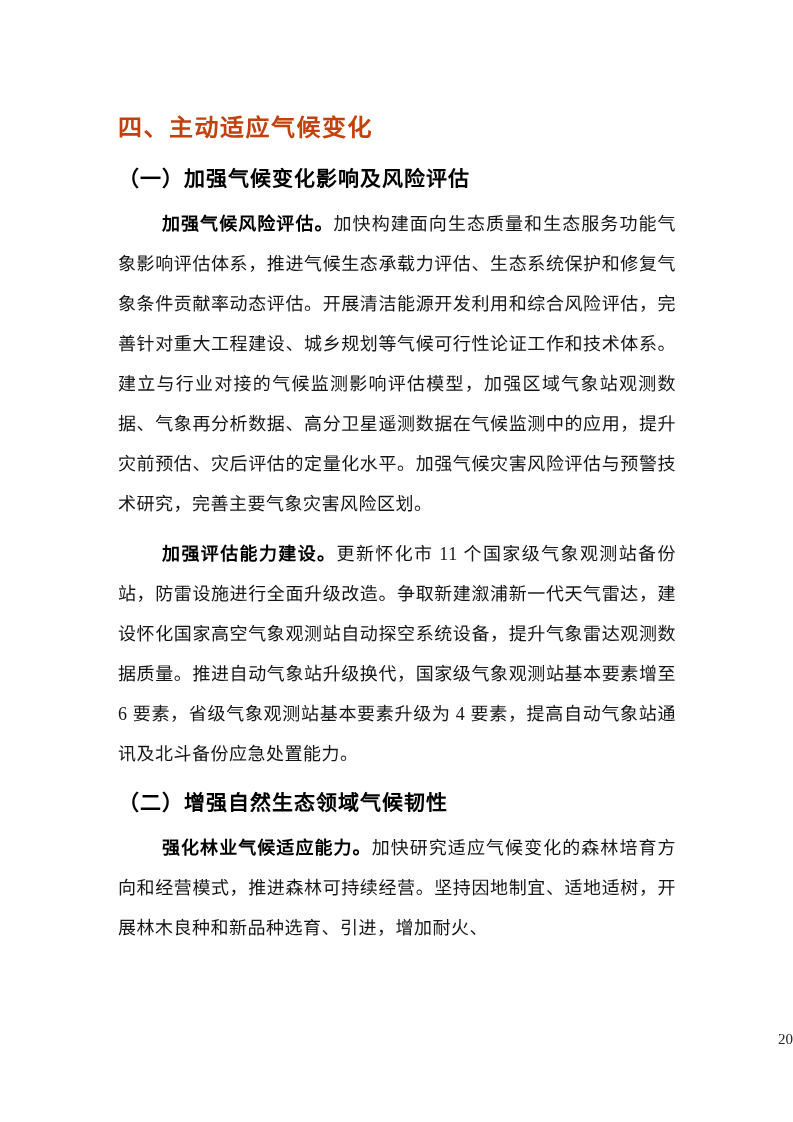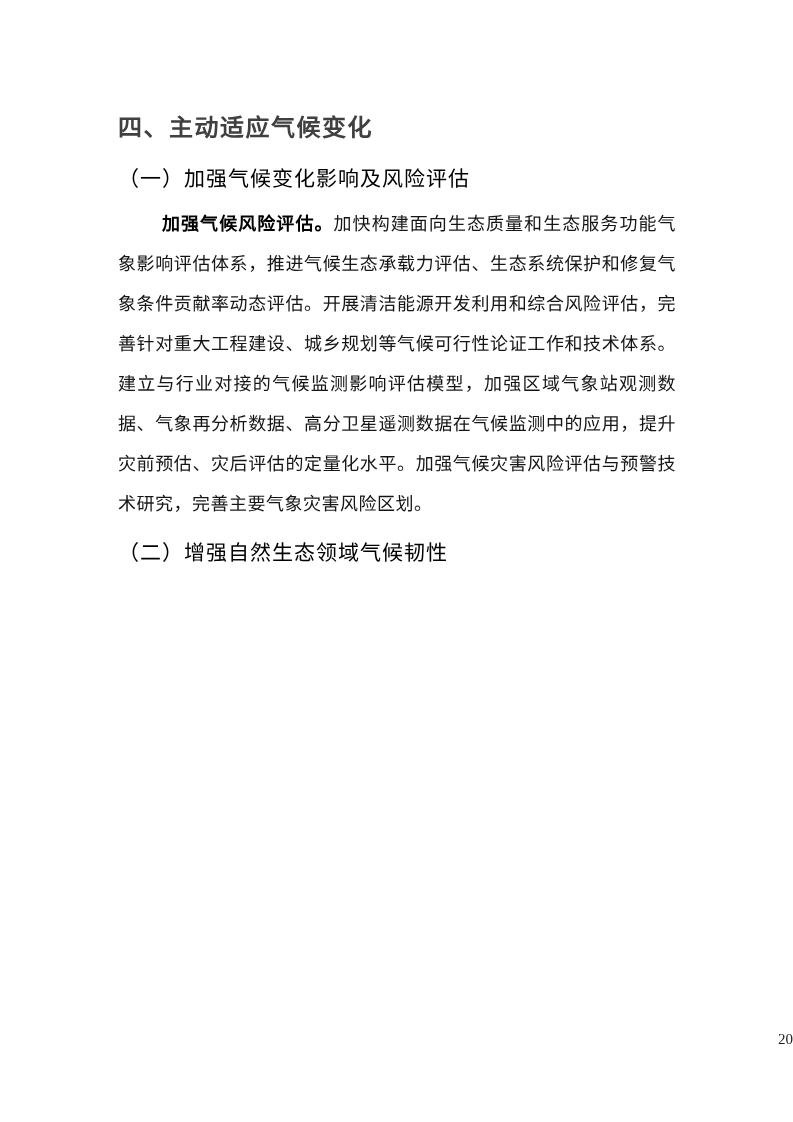--- a/index.html
+++ b/index.html
@@ -21,26 +21,26 @@
     top: 0;
     width: 558px;
   }
   .doc-h1 {
     margin: 112px 0 0 0;
     font-family: "Liberation Sans", sans-serif;
     font-weight: 700;
     font-size: 24px;
     line-height: 32px;
     letter-spacing: 1.5px;
-    color: #404040;
+    color: #c2410c;
   }
   .doc-h2 {
     margin: 20px 0 0 0;
     font-family: "Liberation Serif", serif;
-    font-weight: 400;
+    font-weight: 700;
     font-size: 21px;
     line-height: 30px;
     letter-spacing: 1px;
     color: #000000;
   }
   .doc-h2.second {
     margin-top: 14px;
   }
   .para {
     margin: 10px 0 0 0;
@@ -72,20 +72,22 @@
 
 <div class="page">
   <div class="content">
 
     <h1 class="doc-h1">四、主动适应气候变化</h1>
 
     <h2 class="doc-h2">（一）加强气候变化影响及风险评估</h2>
 
     <p class="para"><span class="lead">加强气候风险评估。</span><span>加快构建面向生态质量和生态服务功能气象影响评估体系，推进气候生态承载力评估、生态系统保护和修复气象条件贡献率动态评估。开展清洁能源开发利用和综合风险评估，完善针对重大工程建设、城乡规划等气候可行性论证工作和技术体系。建立与行业对接的气候监测影响评估模型，加强区域气象站观测数据、气象再分析数据、高分卫星遥测数据在气候监测中的应用，提升灾前预估、灾后评估的定量化水平。加强气候灾害风险评估与预警技术研究，完善主要气象灾害风险区划。</span></p>
 
+    <p class="para"><span class="lead">加强评估能力建设。</span><span>更新怀化市 11 个国家级气象观测站备份站，防雷设施进行全面升级改造。争取新建溆浦新一代天气雷达，建设怀化国家高空气象观测站自动探空系统设备，提升气象雷达观测数据质量。推进自动气象站升级换代，国家级气象观测站基本要素增至 6 要素，省级气象观测站基本要素升级为 4 要素，提高自动气象站通讯及北斗备份应急处置能力。</span></p>
 
     <h2 class="doc-h2 second">（二）增强自然生态领域气候韧性</h2>
 
+    <p class="para"><span class="lead">强化林业气候适应能力。</span><span>加快研究适应气候变化的森林培育方向和经营模式，推进森林可持续经营。坚持因地制宜、适地适树，开展林木良种和新品种选育、引进，增加耐火、</span></p>
 
   </div>
 
   <div class="page-number">20</div>
 </div>
 
 </body></html>

